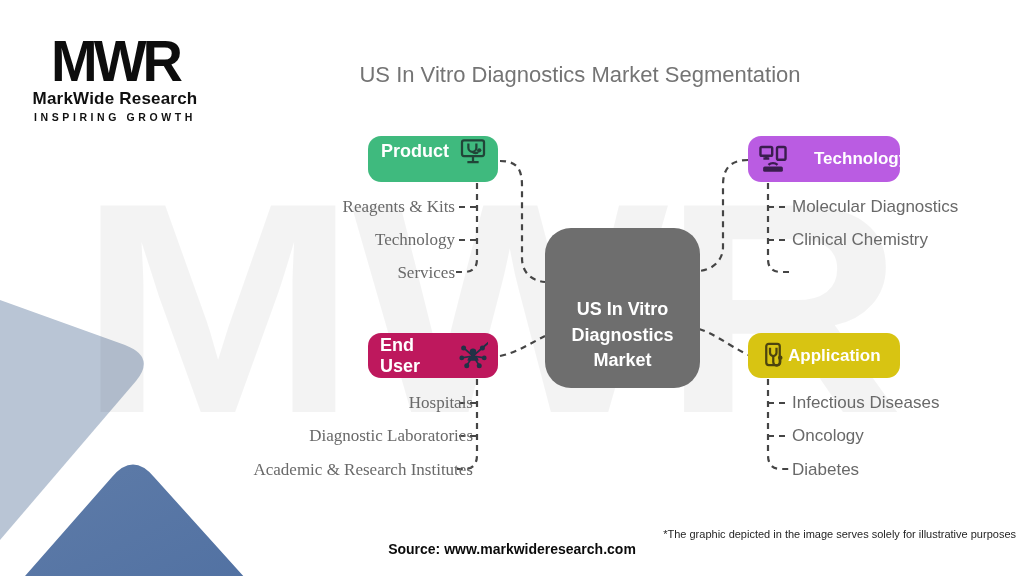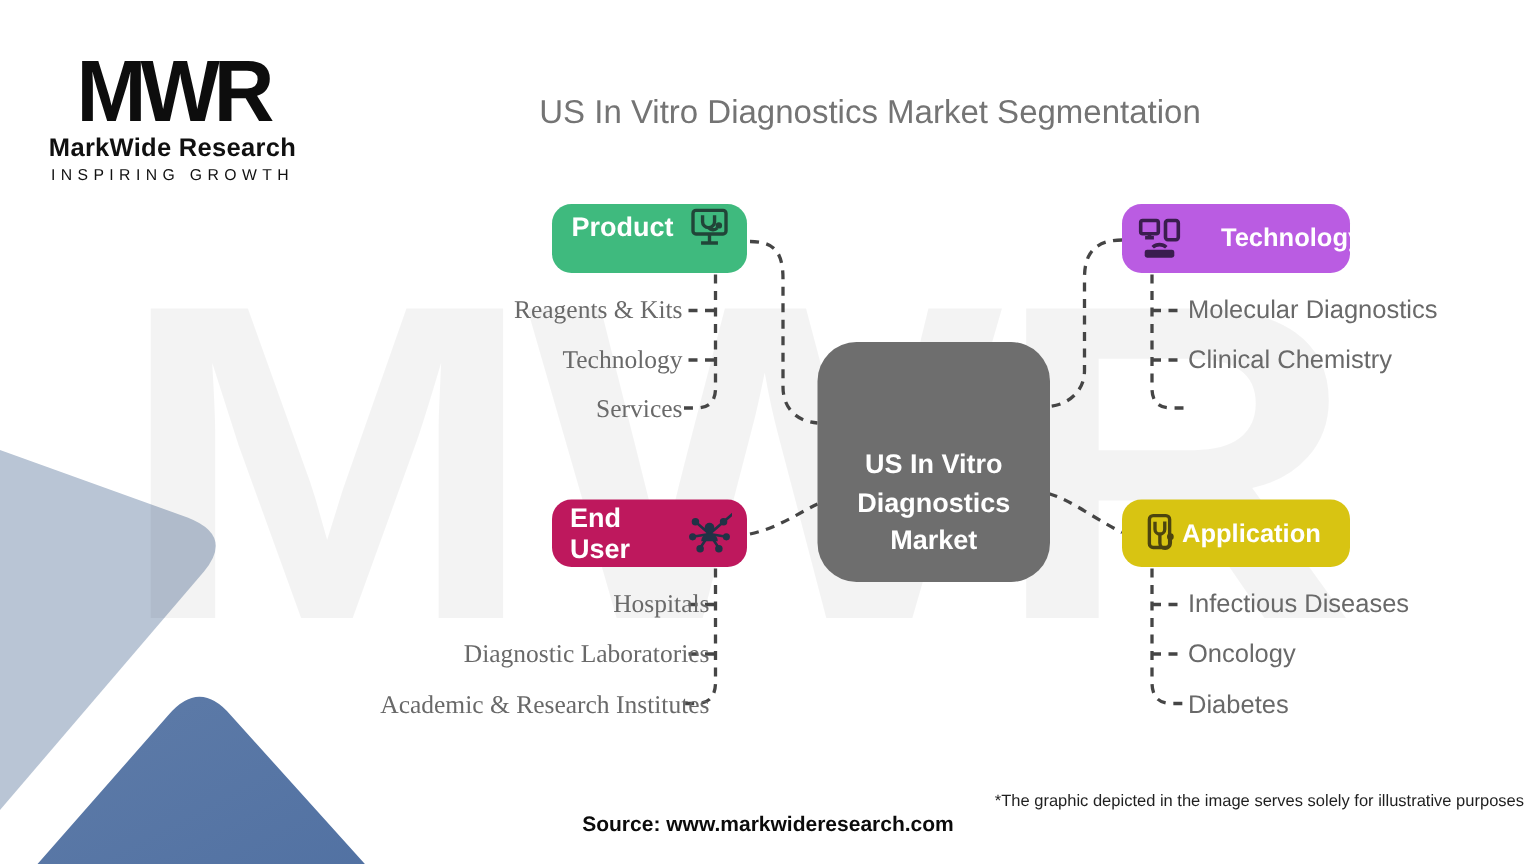--- a/index.html
+++ b/index.html
@@ -16,21 +16,21 @@
   }
 
   
   .connectors{position:absolute;left:0;top:0;z-index:2;}
   .connectors path{fill:none;stroke:#454545;stroke-width:2.2;stroke-dasharray:6 5;}
 
   
   .logo{position:absolute;left:30px;top:34px;width:170px;text-align:center;z-index:3;}
   .logo-acronym{font-size:56px;font-weight:bold;letter-spacing:-4px;color:#0d0d0d;line-height:0.95;transform:scaleY(1.04);}
   .logo-name{font-size:17px;font-weight:bold;color:#101010;margin-top:2px;letter-spacing:0.2px;}
-  .logo-tagline{font-size:10.5px;font-weight:normal;color:#101010;letter-spacing:3.6px;margin-top:2px;text-align:center;}
+  .logo-tagline{font-size:10.5px;font-weight:bold;color:#101010;letter-spacing:3.6px;margin-top:2px;text-align:center;}
 
   
   .title{position:absolute;left:300px;top:62px;width:560px;text-align:center;
     font-size:22px;color:#747474;z-index:3;}
 
   
   .center-node{position:absolute;left:545px;top:228px;width:155px;height:160px;
     background:#6e6e6e;border-radius:26px;z-index:3;display:flex;align-items:flex-end;justify-content:center;}
   .center-node .label{width:120px;text-align:center;color:#ffffff;font-size:18px;font-weight:bold;
     line-height:1.42;margin-bottom:14px;}

